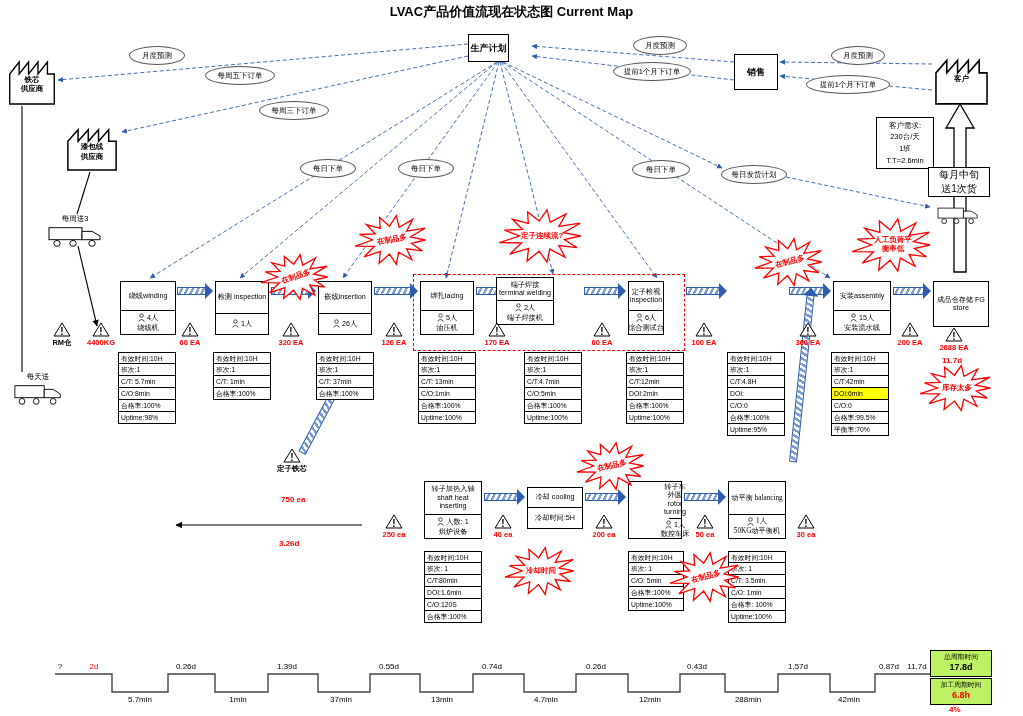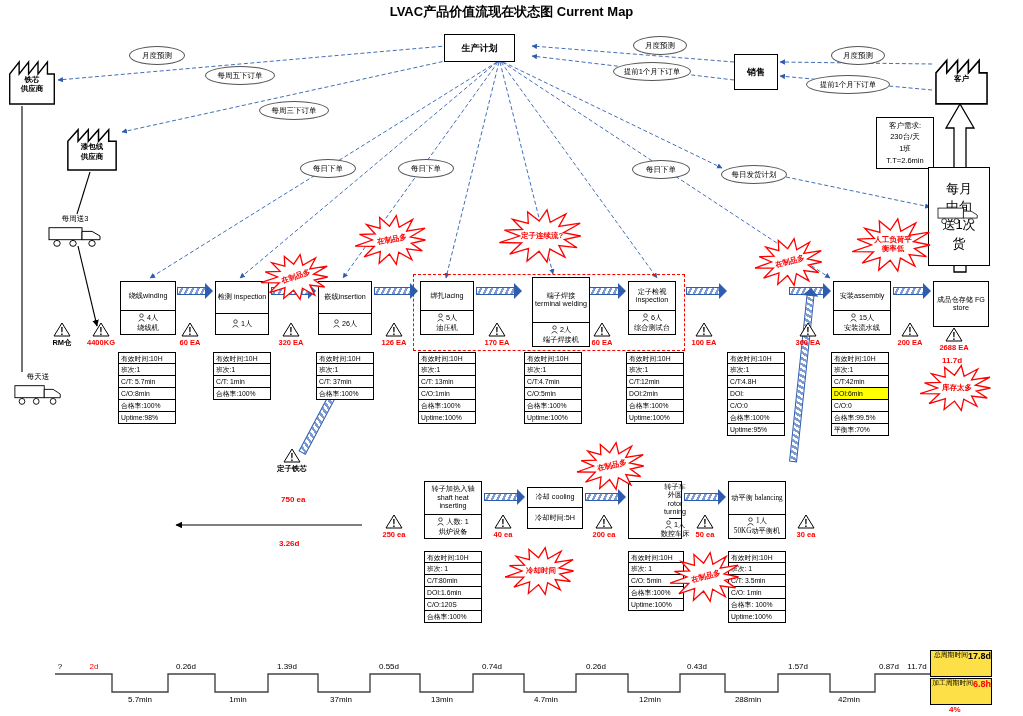--- a/index.html
+++ b/index.html
@@ -29,25 +29,25 @@
 .invlabel{font-size:7.5px;font-weight:bold;white-space:nowrap;margin-top:1px}
 .red{color:#f00}
 .burst{z-index:5}
 .burst svg{display:block}
 .btext{position:absolute;left:50%;top:50%;color:#f00;font-weight:bold;font-size:7.5px;line-height:1.15;text-align:center;white-space:nowrap;z-index:6}
 .truckbox{z-index:3;text-align:center}
 .truckbox svg{display:block;margin:0 auto}
 .tlabel{font-size:7.5px;white-space:nowrap}
 .lbl{position:absolute;font-size:8px;white-space:nowrap;z-index:4;font-weight:bold}
 .demand{border:1px solid #000;background:#fff;z-index:3;font-size:7.5px;text-align:center;display:flex;flex-direction:column;justify-content:center;line-height:1.55}
-.shipbox{border:1px solid #000;background:#fff;z-index:4;font-size:13px;text-align:center;padding:12px;line-height:1.4}
+.shipbox{border:1px solid #000;background:#fff;z-index:4;font-size:10px;text-align:center;padding:0;line-height:1.4}
 .shiptruck{z-index:4;text-align:center}
 .focus{border:1.5px dashed #f00;z-index:4;background:transparent;pointer-events:none}
 .tl-label{position:absolute;font-size:8px;white-space:nowrap;z-index:3;transform:translateX(-50%)}
-.sumbox{border:1px solid #000;background:#fde047;z-index:3;text-align:center;font-size:6.8px;line-height:1.3;display:flex;flex-direction:row;justify-content:flex-end}
+.sumbox{border:1px solid #000;background:#bef264;z-index:3;text-align:center;font-size:6.8px;line-height:1.3;display:flex;flex-direction:column;justify-content:center}
 .sumbox .val{font-size:9px;font-weight:bold}
 </style>
 </head>
 <body>
 
 <div id="stage">
   <svg id="lines" width="1023" height="716">
       <defs>
         <marker id="ab" markerWidth="8" markerHeight="8" refX="5.5" refY="3" orient="auto">
           <path d="M0,0 L6,3 L0,6 Z" fill="#2e5db0"></path>
@@ -109,21 +109,21 @@
         <path d="M2 52 L2 22 L13 10 L13 22 L24 10 L24 22 L35 10 L35 22 L46 10 L46 22 L54 22 L54 52 Z" fill="#fff" stroke="#000" stroke-width="1.6"></path>
       </svg>
       <div class="flabel">漆包线<br>供应商</div>
     </div>
     <div class="factory abs" style="left: 934px; top: 50px; width: 55px; height: 56px;">
       <svg width="55" height="56" viewBox="0 0 56 54" preserveAspectRatio="none">
         <path d="M2 52 L2 22 L13 10 L13 22 L24 10 L24 22 L35 10 L35 22 L46 10 L46 22 L54 22 L54 52 Z" fill="#fff" stroke="#000" stroke-width="1.6"></path>
       </svg>
       <div class="flabel">客户</div>
     </div>
-    <div class="nodebox abs" style="left: 444px; top: 34px; width: 71px; height: 28px;">
+    <div class="nodebox abs" style="left: 468px; top: 34px; width: 41px; height: 28px;">
       <div>生产计划</div>
     </div>
     <div class="nodebox abs" style="left: 734px; top: 54px; width: 44px; height: 36px;">
       <div>销售</div>
     </div>
     <div class="demand abs" style="left: 876px; top: 117px; width: 58px; height: 52px;">
       <div>客户需求:</div>
       <div>230台/天</div>
       <div>1班</div>
       <div>T.T=2.6min</div>
@@ -276,42 +276,42 @@
       </div>
     </div>
     <div class="ptable abs" style="left: 418px; top: 352px; width: 58px;">
       <div class="row">有效时间:10H</div>
       <div class="row">班次:1</div>
       <div class="row">C/T:  13min</div>
       <div class="row">C/O:1min</div>
       <div class="row">合格率:100%</div>
       <div class="row">Uptime:100%</div>
     </div>
-    <div class="pbox abs" style="left: 532px; top: 277px; width: 58px; height: 70px;">
+    <div class="pbox abs" style="left: 496px; top: 277px; width: 58px; height: 48px;">
       <div class="ttl">端子焊接 terminal welding</div>
       <div class="sub">
         <div class="subln">
           <svg width="7" height="9" viewBox="0 0 8 10">
             <circle cx="4" cy="2.8" r="2" fill="none" stroke="#333" stroke-width="1"></circle>
             <path d="M0.8 9.6 A3.4 3.4 0 0 1 7.2 9.6" fill="none" stroke="#333" stroke-width="1"></path>
           </svg>
           <span>2人</span>
         </div>
         <div class="subln">端子焊接机</div>
       </div>
     </div>
     <div class="ptable abs" style="left: 524px; top: 352px; width: 58px;">
       <div class="row">有效时间:10H</div>
       <div class="row">班次:1</div>
       <div class="row">C/T:4.7min</div>
       <div class="row">C/O:5min</div>
       <div class="row">合格率:100%</div>
       <div class="row">Uptime:100%</div>
     </div>
-    <div class="pbox abs" style="left: 628px; top: 281px; width: 48px; height: 54px;">
+    <div class="pbox abs" style="left: 628px; top: 281px; width: 36px; height: 54px;">
       <div class="ttl">定子检视 inspection</div>
       <div class="sub">
         <div class="subln">
           <svg width="7" height="9" viewBox="0 0 8 10">
             <circle cx="4" cy="2.8" r="2" fill="none" stroke="#333" stroke-width="1"></circle>
             <path d="M0.8 9.6 A3.4 3.4 0 0 1 7.2 9.6" fill="none" stroke="#333" stroke-width="1"></path>
           </svg>
           <span>6人</span>
         </div>
         <div class="subln">综合测试台</div>

